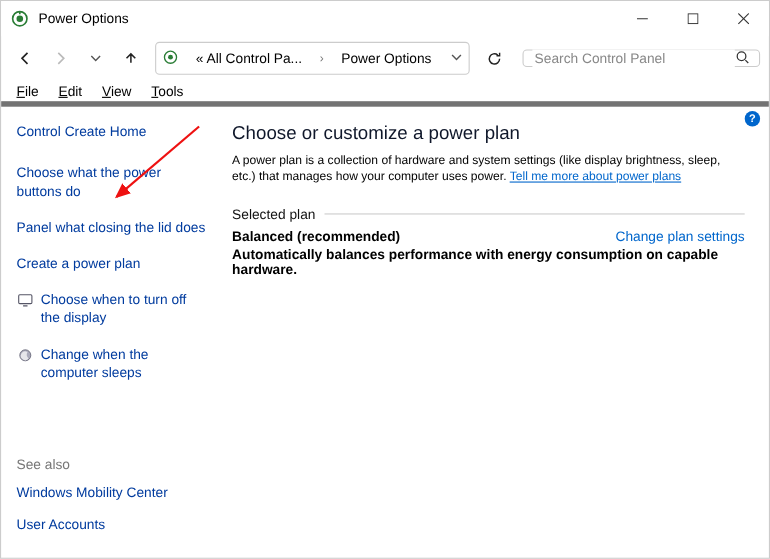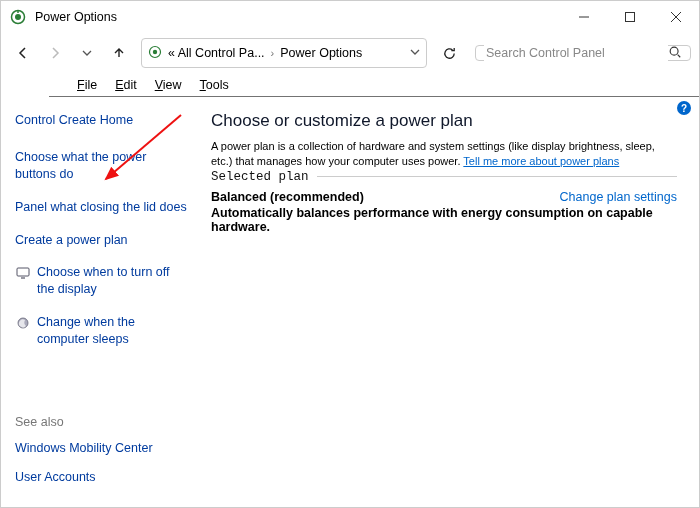--- a/index.html
+++ b/index.html
@@ -36,21 +36,21 @@
   }
   .nav-btn {
     width:28px; height:28px;
     display:flex; align-items:center; justify-content:center;
     color:#444; border-radius:4px;
   }
   .nav-btn.disabled { color:#aaa; }
   .address-bar {
     flex:0 0 286px; height:30px;
     border:1px solid #ccc; border-radius:4px;
-    display:flex; align-items:center; padding:0 6px; gap:6px;
+    display:flex; align-items:center; padding:0 6px; gap:16px;
     margin-left:4px;
   }
   .address-bar .mini-sep { color:#777; font-size:11px; }
   .address-bar .crumb { font-size:12.5px; }
   .address-bar .chev-end { margin-left:auto; }
   .refresh-btn {
     width:28px;height:28px;display:flex;align-items:center;justify-content:center;
     margin-left:4px;
   }
   .search-bar {
@@ -59,23 +59,22 @@
   }
   .search-bar input {
     flex:1; border:none; outline:none; font-size:12.5px;
     font-family:inherit; color:#555;
   }
   .search-bar input::placeholder{color:#888;}
   .search-icon { color:#555; }
   
   .menubar {
     height:24px; display:flex; align-items:center;
-    padding:0 20px; border-bottom:1px solid #737373;
+    padding:0 6px; border-bottom:5px solid #737373;
     gap:2px;
-    margin-left:48px;
   }
   .menu-item {
     padding:2px 8px; font-size:12.5px;
   }
   .menu-item span { text-decoration:underline; text-decoration-thickness:1px; }
   
   .content {
     display:flex; height:calc(100% - 32px - 40px - 24px);
     position:relative;
   }
@@ -99,23 +98,23 @@
   .side-spacer { flex:1; }
   .see-also { color:#777; font-size:12.5px; margin-bottom:6px; }
   .main {
     flex:1; padding:14px 22px 14px 14px;
     position:relative;
   }
   .page-title { color:#0f172a; font-size:17px; font-weight:400; margin-bottom:8px;}
   .page-desc { font-size:11px; line-height:1.4; }
   .page-desc .learn { color:#0066cc; text-decoration:underline; }
   .section-hdr {
+    margin-top:18px;
     display:flex; align-items:center; font-size:12.5px; color:#111;
     gap:8px;
-    font-family:Liberation Mono, monospace;
   }
   .section-hdr .line { flex:1; height:1px; background:#ccc; }
   .plan-row {
     margin-top:6px;
     display:flex; justify-content:space-between;
     align-items:flex-start;
     text-align:right;
   }
   .plan-name { font-weight:600; font-size:12.5px; }
   .plan-link { color:#0066cc; font-size:12.5px; }

